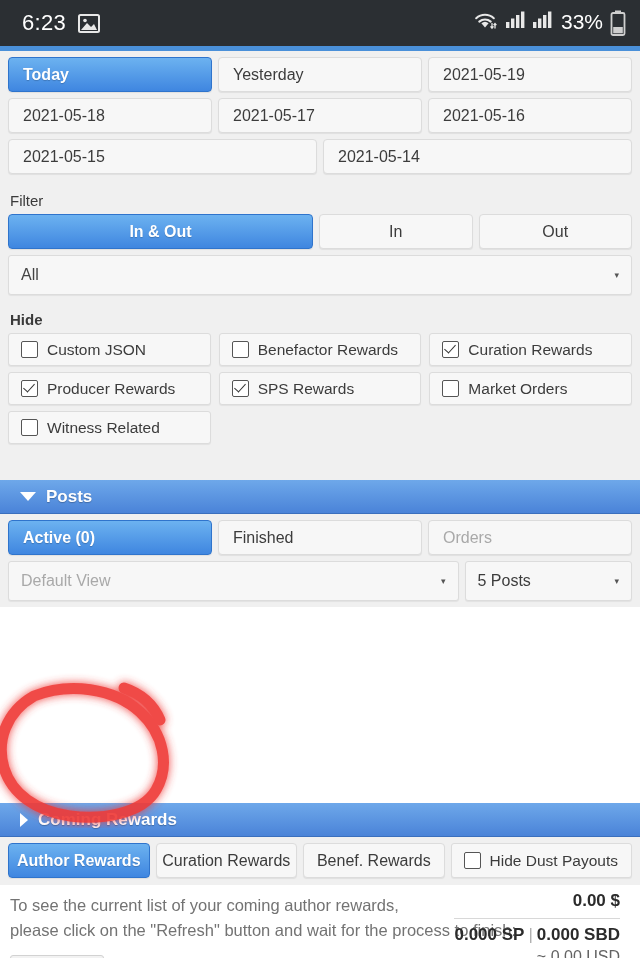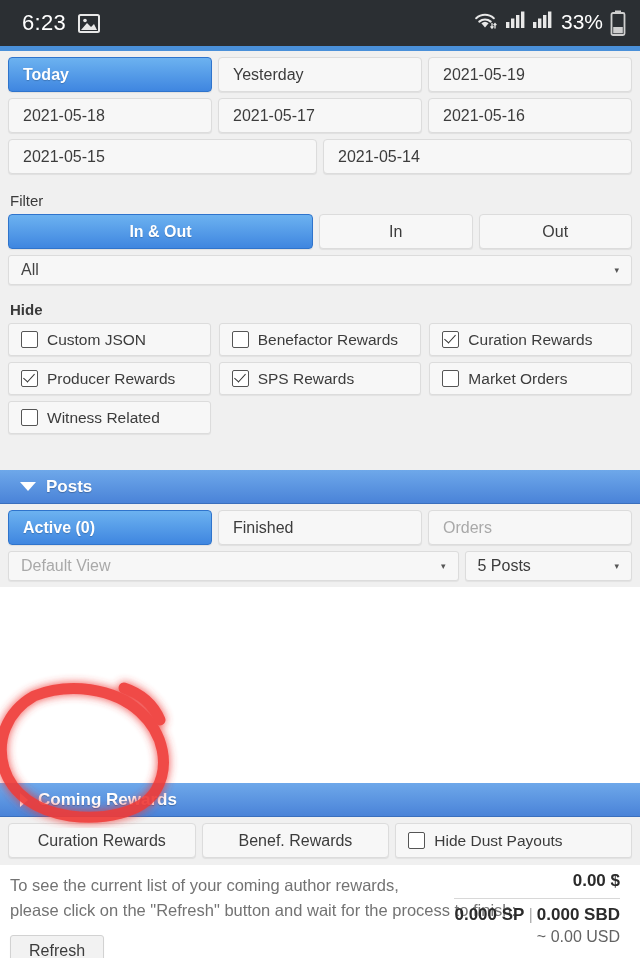--- a/index.html
+++ b/index.html
@@ -42,21 +42,21 @@
     border: 1px solid #2f74cc; color: #ffffff; font-weight: bold;
     text-shadow: 0 1px 1px rgba(0,0,0,.2);
   }
   .btn.wide2 { flex: 2 1 0; }
 
   .seclabel { font-size: 15px; color: #3a3a3a; font-weight: bold; padding: 4px 2px 5px 2px; }
   .seclabel.thin { font-weight: normal; }
 
   
   .select {
-    height: 30px; background: #f7f7f7; border: 1px solid #dcdcdc; border-radius: 3px;
+    height: 40px; background: #f7f7f7; border: 1px solid #dcdcdc; border-radius: 3px;
     display: flex; align-items: center; justify-content: space-between;
     padding: 0 12px 0 12px; font-size: 16px; color: #444;
     box-shadow: 0 1px 1px rgba(0,0,0,.06);
   }
   .select.placeholder { color: #a9a9a9; }
   .caret { font-size: 9px; color: #555; }
 
   
   .cbrow { display: flex; gap: 8px; margin-bottom: 6px; }
   .cb {
@@ -259,20 +259,21 @@
   </div>
 
   <div class="whitearea" style="height:196px"></div>
 
   <div class="secheader">
     <span class="tri-right"></span>
     <span>Coming Rewards</span>
   </div>
   <div class="panel" style="padding:6px 8px 7px 8px">
     <div class="btnrow" style="margin-bottom:0">
+      <div class="btn active center">Author Rewards</div>
       <div class="btn center">Curation Rewards</div>
       <div class="btn center">Benef. Rewards</div>
       <div class="cb" style="flex:1.2 1 0; height:35px">
         <span class="box"></span>
         <span>Hide Dust Payouts</span>
       </div>
     </div>
   </div>
 
   <div class="crbody">

